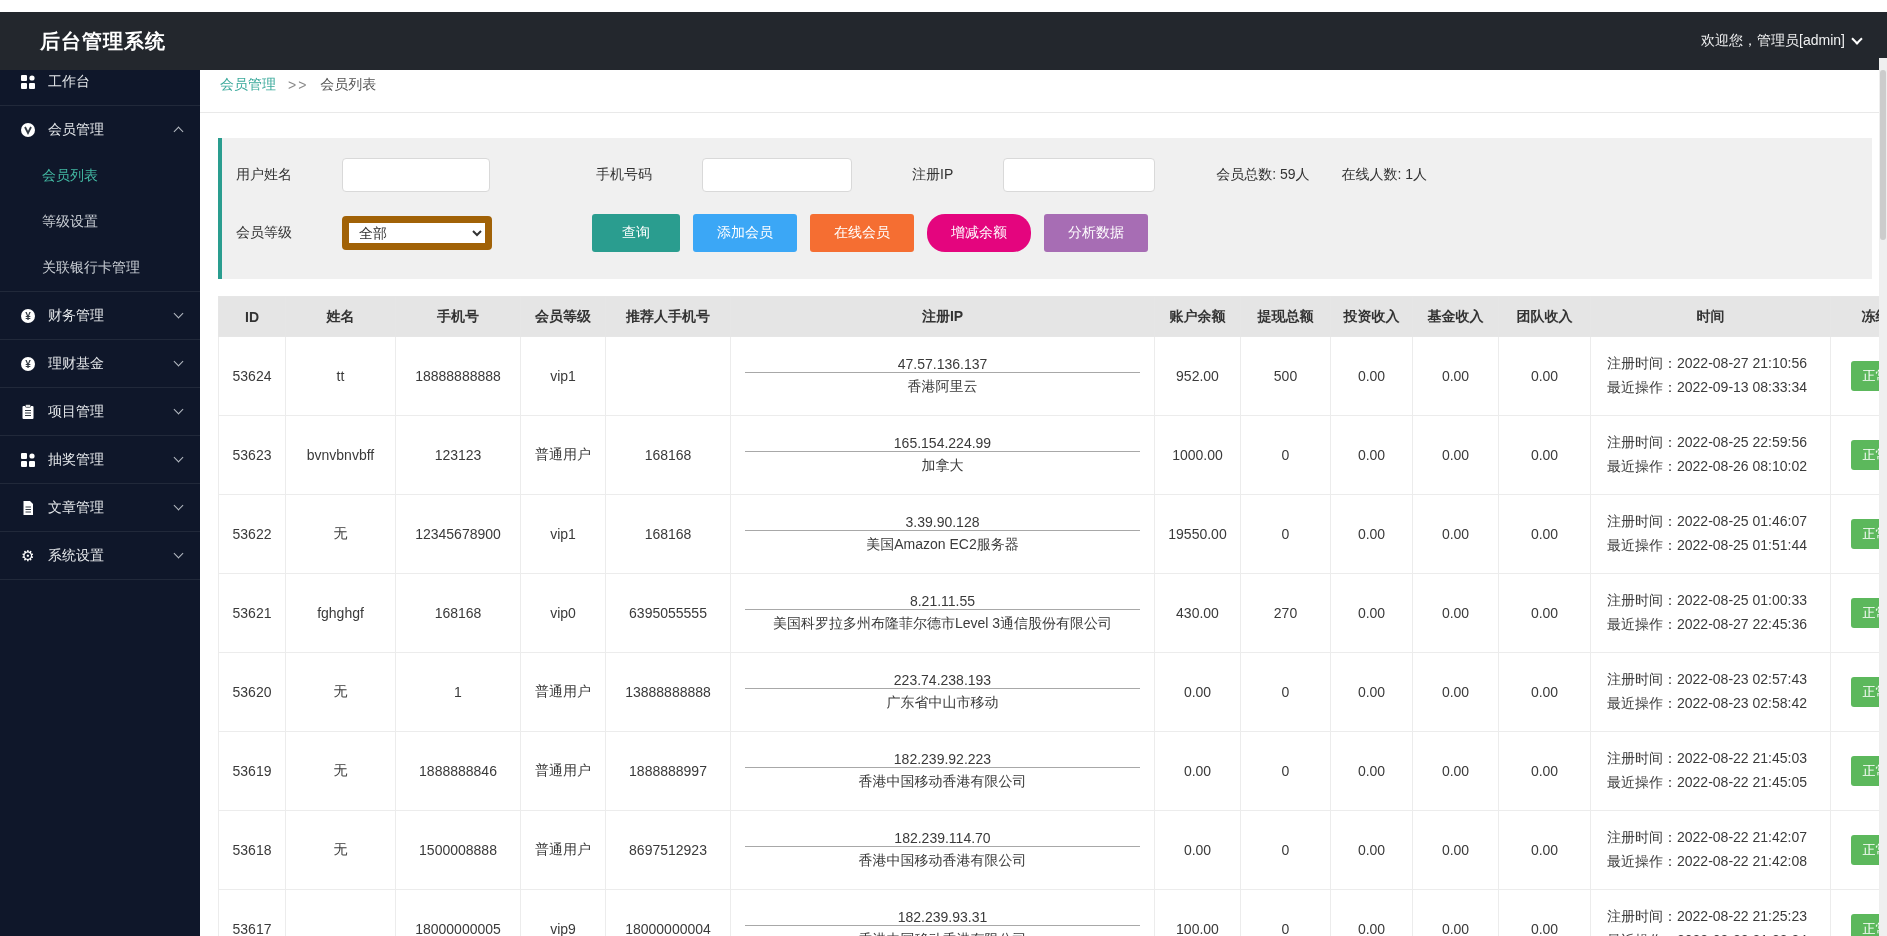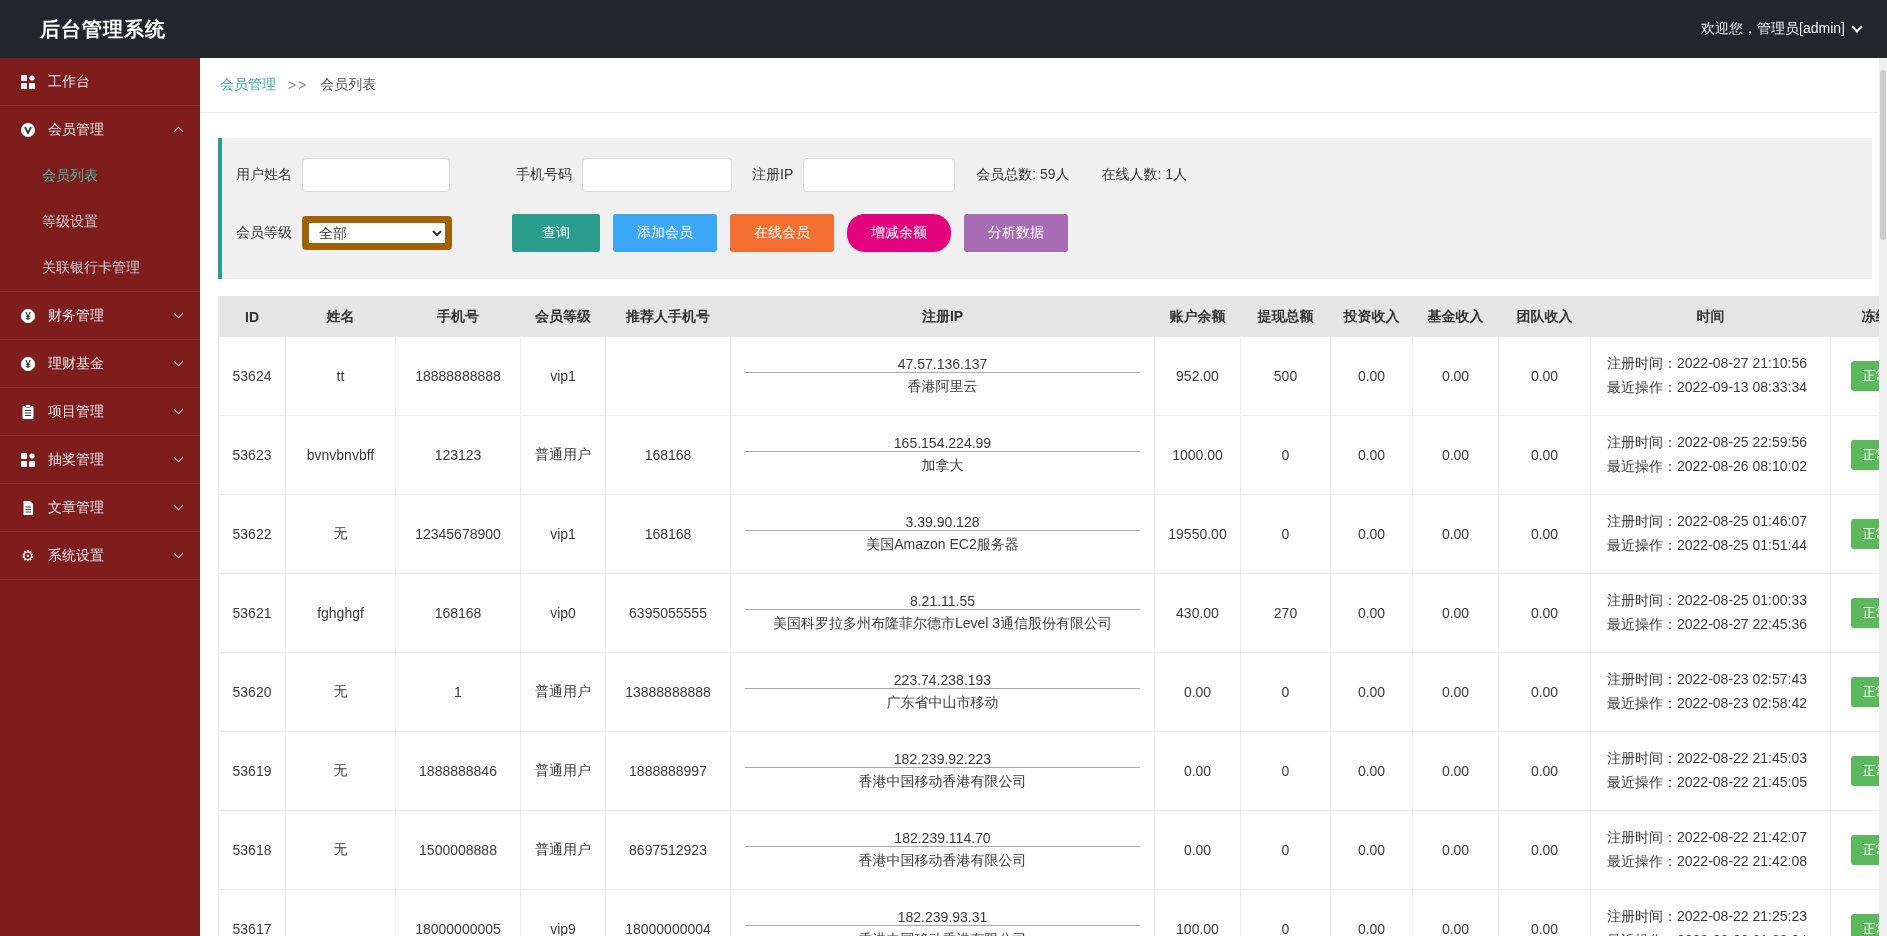--- a/index.html
+++ b/index.html
@@ -1,35 +1,35 @@
 <!DOCTYPE html>
 <html><head>
 <meta charset="utf-8">
 <style>
   * { margin:0; padding:0; box-sizing:border-box; }
   html,body { width:1887px; height:936px; overflow:hidden; background:#fff;
     font-family:"Liberation Sans","DejaVu Sans",sans-serif; }
 
   
-  .topbar { position:absolute; left:0; top:0; width:1887px; height:58px;
+  .topbar { position:absolute; left:0; top:12px; width:1887px; height:58px;
     background:#23272d; display:flex; align-items:center; justify-content:space-between;
     z-index:60; }
   .topbar .title { color:#ffffff; font-size:20px; font-weight:600; letter-spacing:1px;
     padding-left:40px; }
   .topbar .usermenu { color:#f0f1f2; font-size:14px; padding-right:26px;
     display:flex; align-items:center; cursor:pointer; }
   .chev { display:inline-block; width:8px; height:8px;
     border-right:2px solid #cfd3d8; border-bottom:2px solid #cfd3d8; }
   .chev.down { transform:rotate(45deg); margin-top:-4px; }
   .chev.up   { transform:rotate(-135deg); margin-top:4px; }
   .usermenu .chev { border-color:#ffffff; margin-left:8px; }
 
   
   .sidebar { position:absolute; left:0; top:58px; width:200px; height:878px;
-    background:#7f1d1d; z-index:55; }
+    background:#0f172a; z-index:55; }
   .side-group { border-bottom:1px solid rgba(255,255,255,0.08); }
   .side-item { height:47px; display:flex; align-items:center; padding:0 18px 0 20px;
     color:#e4e7ea; font-size:14px; cursor:pointer; }
   .side-item .icon { width:16px; height:16px; margin-right:12px; flex:none; display:flex;
     align-items:center; justify-content:center; }
   .side-item .lbl { flex:1; }
   .side-item .chev { border-color:#b6bcc3; border-width:1.5px; width:7px; height:7px; }
   .sub-item { height:46px; display:flex; align-items:center; padding-left:42px;
     color:#c9ced4; font-size:14px; cursor:pointer; }
   .sub-item.active { color:#43b9a3; }
@@ -40,21 +40,21 @@
   .crumb-bar { position:absolute; left:200px; top:58px; width:1687px; height:55px;
     background:#ffffff; border-bottom:1px solid #e9e9e9; display:flex; align-items:center;
     padding-left:20px; font-size:14px; }
   .crumb-link { color:#3aa99b; cursor:pointer; }
   .crumb-sep  { color:#8a8a8a; margin:0 12px; letter-spacing:2px; }
   .crumb-cur  { color:#555555; }
 
   
   .panel { position:absolute; left:218px; top:138px; width:1654px; height:141px;
     background:#f0f0f0; border-left:4px solid #2a9d8f; padding:20px 0 0 14px; }
-  .frow { display:flex; align-items:center; }
+  .frow { display:flex; align-items:center;gap:40px; }
   .frow + .frow { margin-top:22px; }
   .flabel { font-size:14px; color:#333; white-space:nowrap; }
   .finput { width:148px; height:34px; background:#fff; border:1px solid #d9d9d9;
     border-radius:4px; margin-left:10px; padding:0 8px; font-size:14px; outline:none; }
   .fselect { width:150px; height:34px; background:#fff; border:7px solid #a16207;
     border-radius:4px; margin-left:10px; padding:0 6px; font-size:14px; outline:none; color:#333; }
   .ml66 { margin-left:66px; } .ml20 { margin-left:20px; } .ml24 { margin-left:21px; }
   .stats { font-size:14px; color:#333; white-space:nowrap; }
   .stats .gap { display:inline-block; width:24px; }
   .actions { display:flex; align-items:center; margin-left:60px; }

